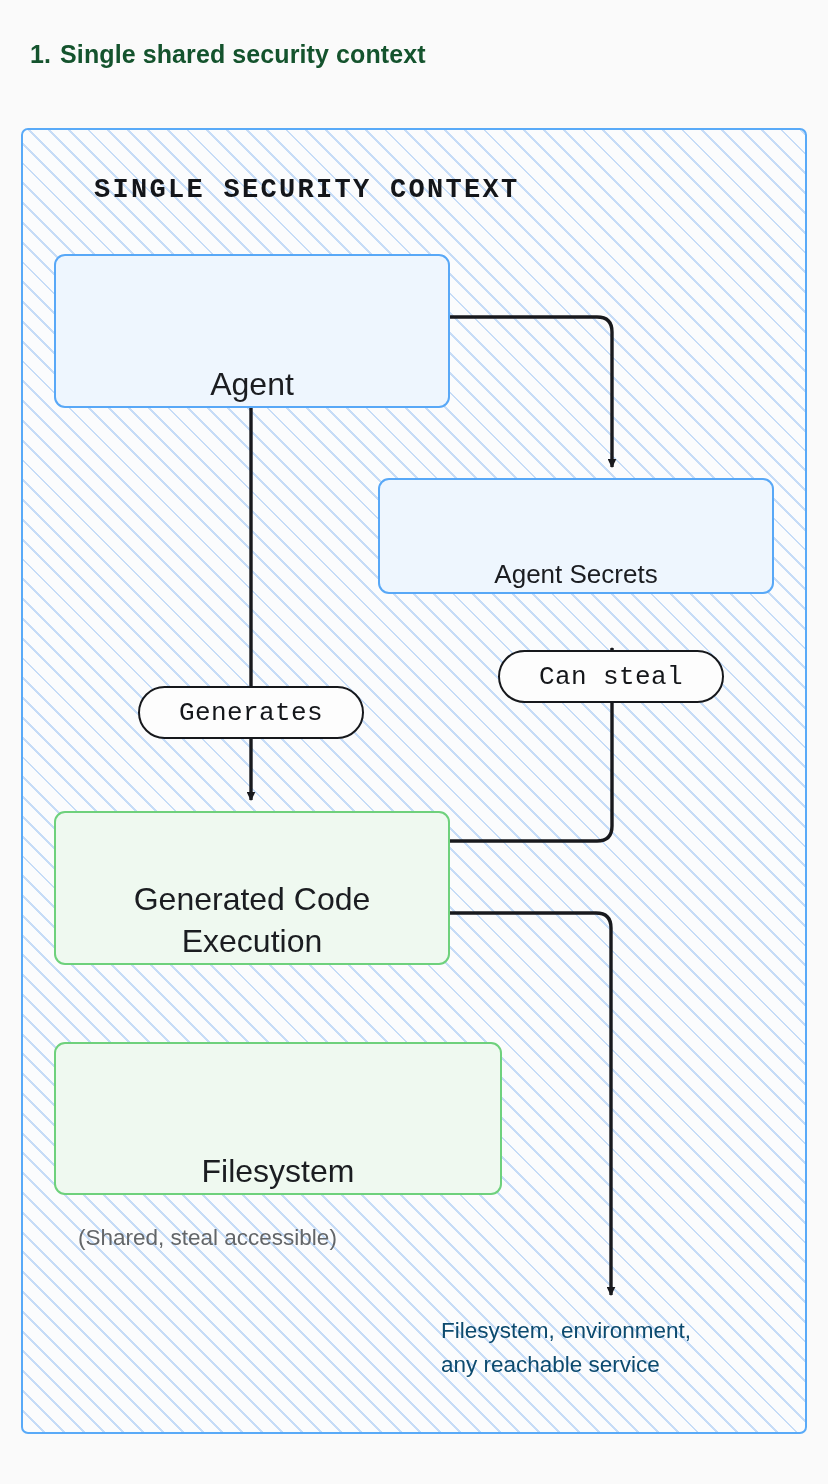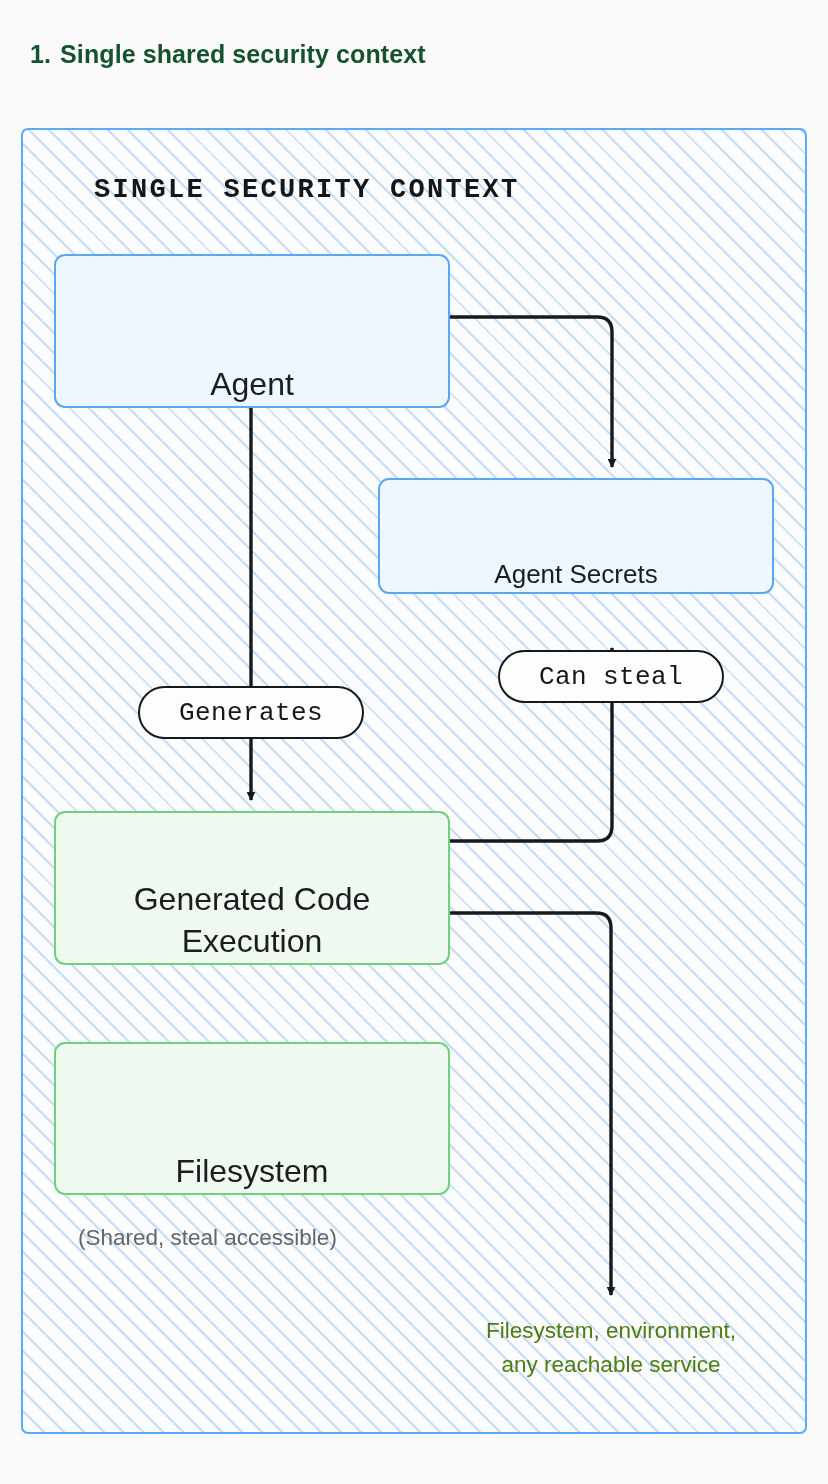--- a/index.html
+++ b/index.html
@@ -90,21 +90,21 @@
     background: #eef6fe;
   }
   .node.green {
     border: 2.5px solid #6ed17c;
     background: #eff9f0;
   }
 
   #node-agent       { left: 54px;  top: 254px;  width: 396px; height: 154px; font-size: 32px; }
   #node-secrets     { left: 378px; top: 478px;  width: 396px; height: 116px; font-size: 26px; }
   #node-codeexec    { left: 54px;  top: 811px;  width: 396px; height: 154px; font-size: 32px; }
-  #node-filesystem  { left: 54px;  top: 1042px; width: 396px; height: 153px; font-size: 32px; }
+  #node-filesystem  { left: 54px;  top: 1042px; width: 448px; height: 153px; font-size: 32px; }
 
   .node .label-2line { white-space: pre-line; }
 
   
   .pill {
     position: absolute;
     box-sizing: border-box;
     border: 2.6px solid #16181c;
     border-radius: 27px;
     background: #fdfdfd;
@@ -127,22 +127,22 @@
     font-size: 22.5px;
     white-space: nowrap;
   }
   #caption-shared { left: 78px; top: 1225px; }
 
   #caption-reach {
     position: absolute;
     left: 441px;
     top: 1314px;
     width: 340px;
-    text-align: center;
-    color: #4d7c0f;
+    text-align: left;
+    color: #0c4a6e;
     font-size: 22.5px;
     line-height: 1.52;
     white-space: pre-line;
   }
 </style>
 </head>
 <body>
 
 <div class="page-title">
   <span class="num">1.</span><span>Single shared security context</span>

